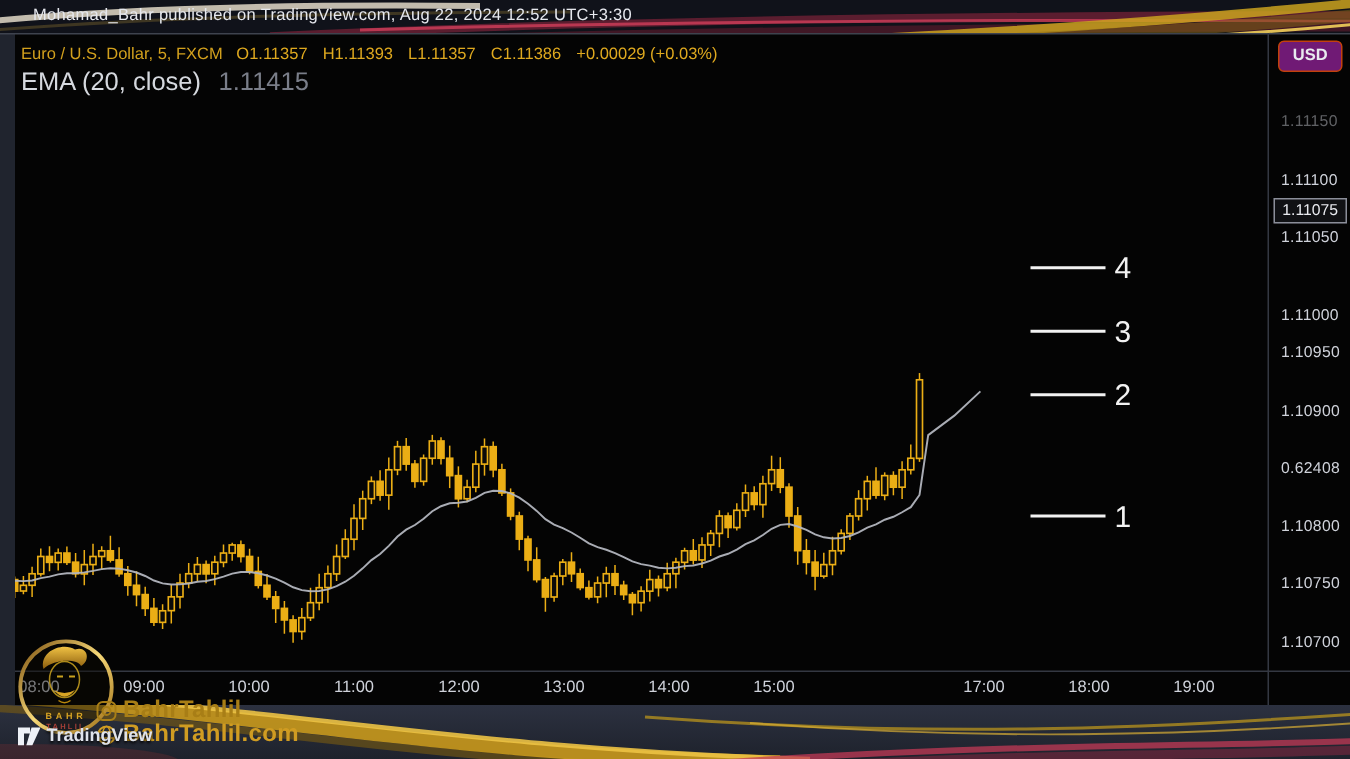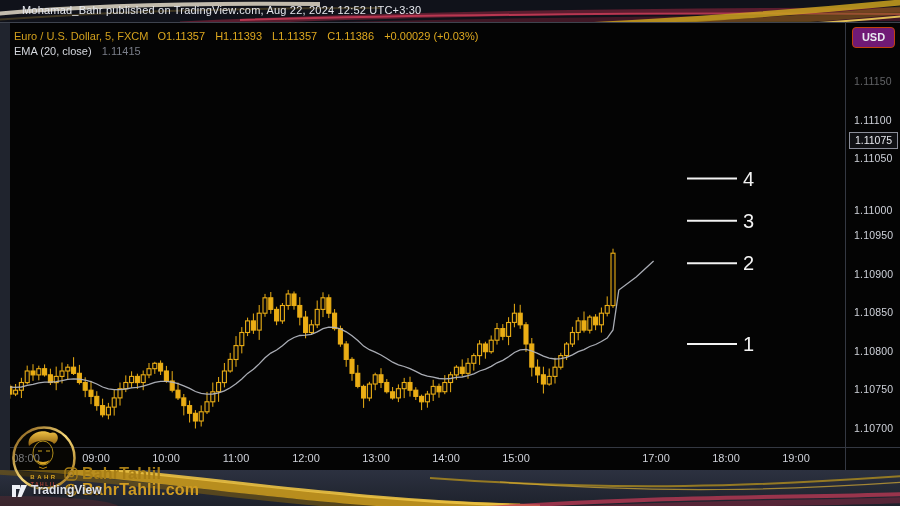--- a/index.html
+++ b/index.html
@@ -10,21 +10,21 @@
   .banner{position:absolute;left:0;top:0;width:900px;height:22px;z-index:3;
           border-bottom:1px solid #3e434e;}
   .banner span{position:absolute;left:22px;top:4px;font-size:11px;color:#e6e8ee;letter-spacing:.2px;}
   .pane{position:absolute;left:10px;top:22px;width:890px;height:448px;background:#040404;z-index:2;}
   .left-gutter{position:absolute;left:0;top:22px;width:10px;height:448px;background:#20242e;z-index:2;}
   #chart-svg{position:absolute;left:0;top:0;z-index:4;}
   .legend{position:absolute;left:14px;top:30px;z-index:6;}
   .legend-row1{font-size:11px;color:#DFA91F;white-space:nowrap;}
   .legend-row1 .t{color:#D2A01D;margin-right:6px;}
   .legend-row1 .v{margin-right:7px;}
-  .legend-row2{margin-top:3px;font-size:11px;color:#d5d8de;}
+  .legend-row2{margin-top:3px;font-size:17px;color:#d5d8de;}
   .legend-row2 .dim{color:#7a7e89;margin-left:7px;}
   .usd-btn{position:absolute;left:852px;top:27px;width:41px;height:19px;z-index:6;
            background:#701a75;border:1px solid #c2410c;border-radius:4px;color:#e8eaef;
            font-size:11px;font-weight:bold;text-align:center;line-height:19px;cursor:pointer;}
   .price-axis{position:absolute;left:845px;top:22px;width:55px;height:425px;z-index:5;}
   .ptick{position:absolute;left:9px;font-size:10.5px;color:#cfd2da;letter-spacing:.2px;}
   .price-box{position:absolute;left:849px;top:132px;width:47px;height:15px;z-index:6;
              border:1px solid #8b8e99;background:#101114;color:#e8eaef;font-size:10.5px;
              text-align:center;line-height:15px;}
   .time-axis{position:absolute;left:0;top:447px;width:900px;height:23px;z-index:5;}
@@ -324,21 +324,21 @@
 
   <div class="usd-btn">USD</div>
 
   <div id="price-axis" class="price-axis">
       <div class="ptick" style="top: 53.25px; opacity: 0.45;">1.11150</div>
       <div class="ptick" style="top: 91.75px;">1.11100</div>
       <div class="ptick" style="top: 130.25px;">1.11050</div>
       <div class="ptick" style="top: 182px;">1.11000</div>
       <div class="ptick" style="top: 207.25px;">1.10950</div>
       <div class="ptick" style="top: 245.75px;">1.10900</div>
-      <div class="ptick" style="top: 284.25px;">1.10850</div>
+      <div class="ptick" style="top: 284.25px;">0.62408</div>
       <div class="ptick" style="top: 322.75px;">1.10800</div>
       <div class="ptick" style="top: 361.25px;">1.10750</div>
       <div class="ptick" style="top: 399.75px;">1.10700</div>
     </div>
   <div class="price-box">1.11075</div>
   <div id="time-axis" class="time-axis">
       <div class="ttick" style="left: 26px;">08:00</div>
       <div class="ttick" style="left: 96px;">09:00</div>
       <div class="ttick" style="left: 166px;">10:00</div>
       <div class="ttick" style="left: 236px;">11:00</div>

